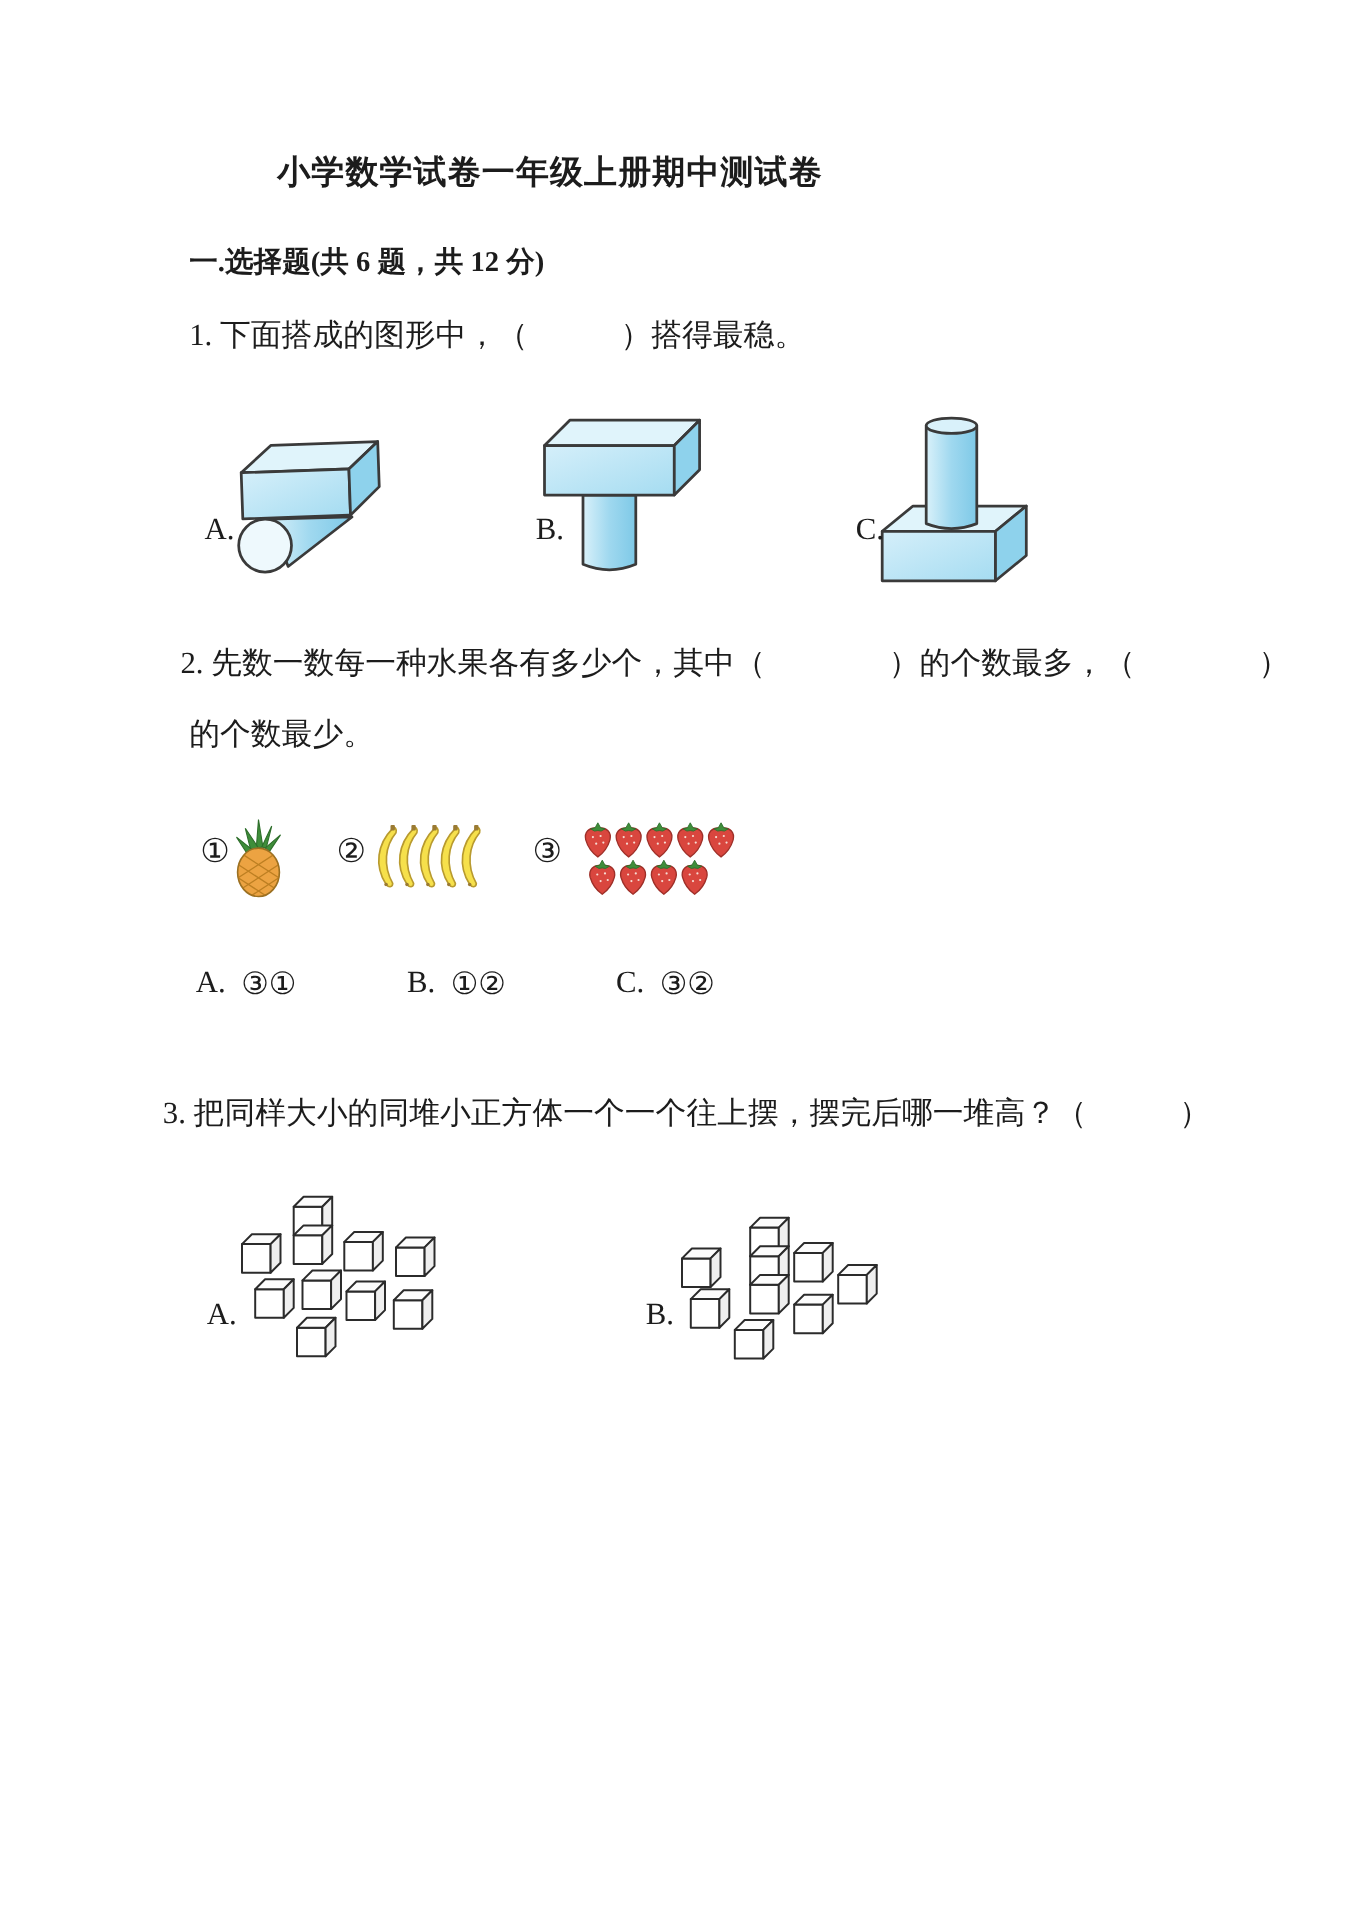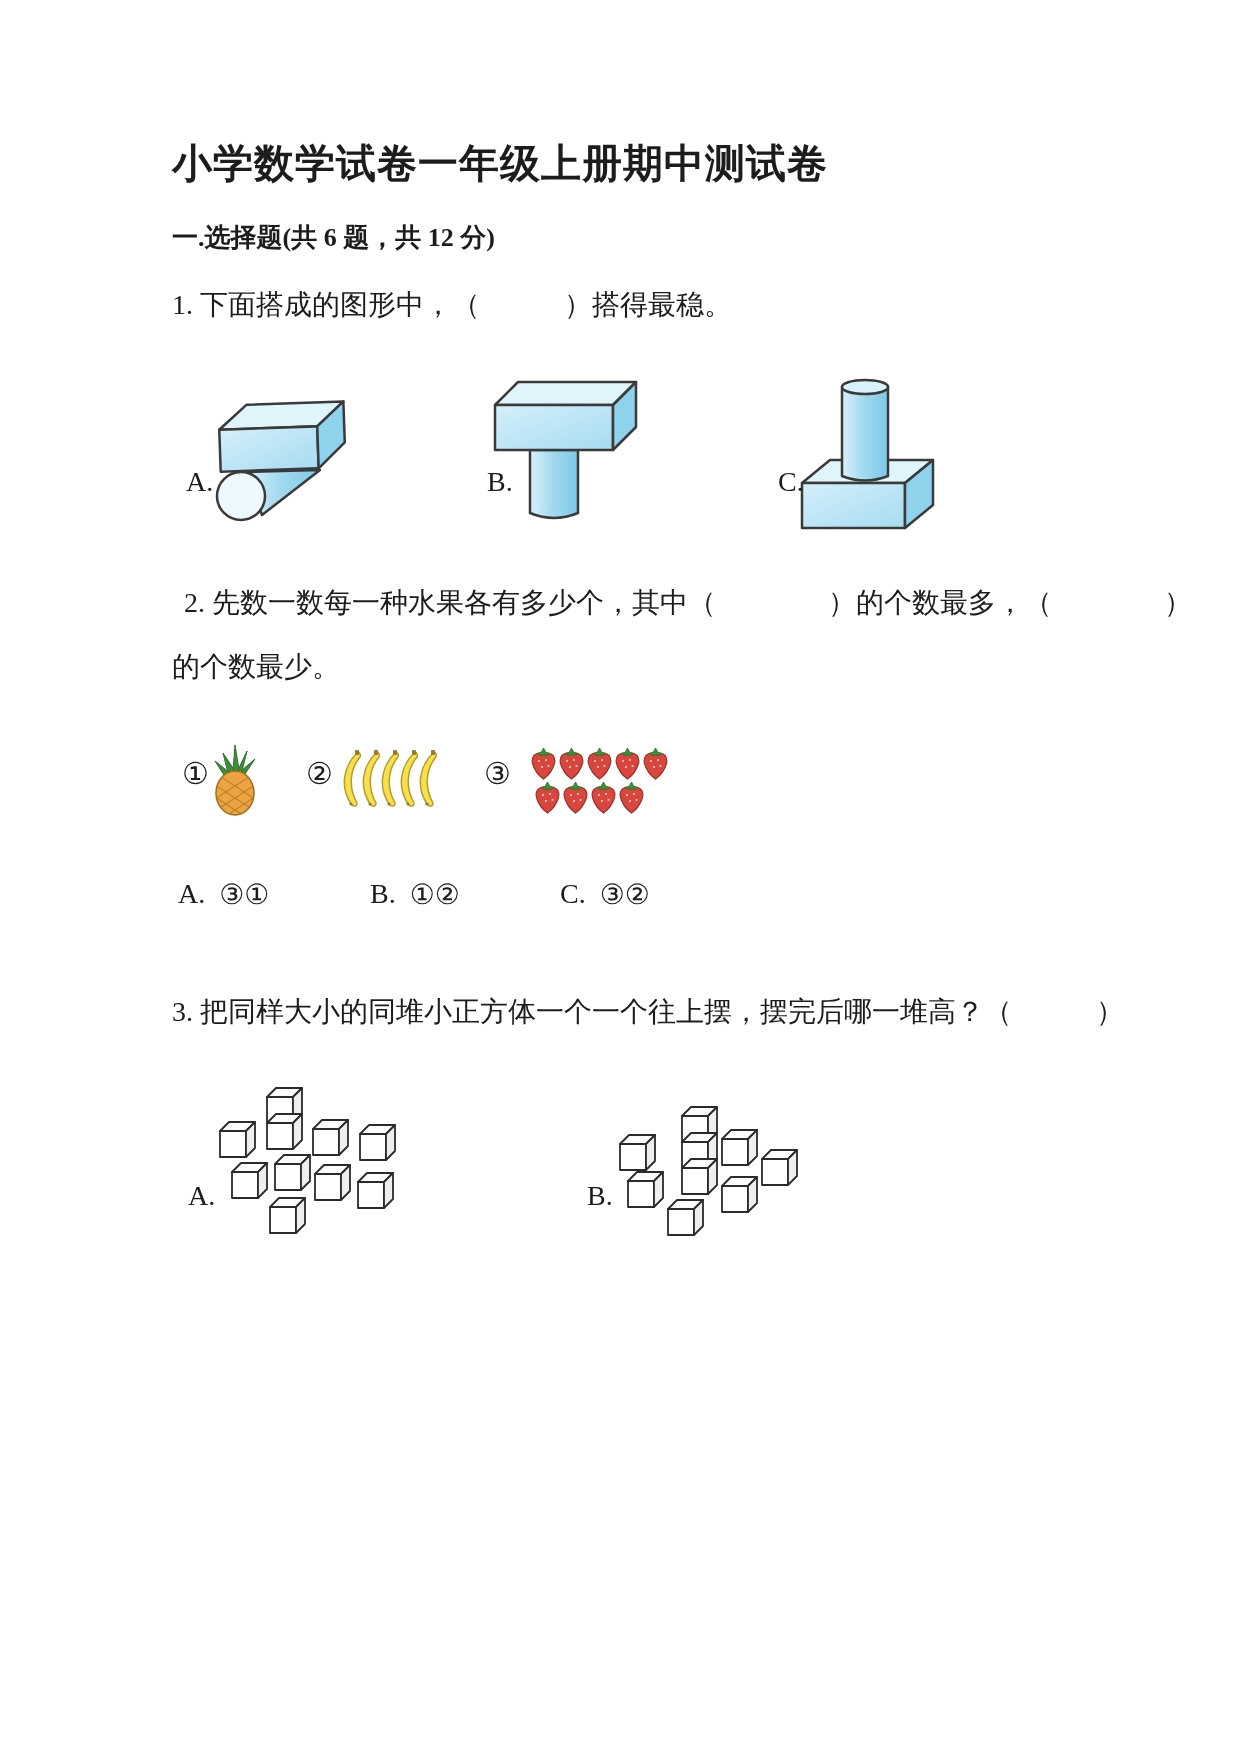--- a/index.html
+++ b/index.html
@@ -7,21 +7,21 @@
     position:relative;
     width:1241px;height:1755px;
     background:#ffffff;
     font-family:"Liberation Serif","DejaVu Serif",serif;
     color:#1c1c1c;
     overflow:hidden;
   }
   .abs{position:absolute;white-space:pre;}
   .title{
     left:0;top:136px;width:1000px;
-    text-align:center;font-size:40px;font-weight:bold;
+    text-align:center;font-size:30px;font-weight:bold;
     letter-spacing:1px;
   }
   .section-head{left:172px;top:220px;font-size:26px;font-weight:bold;}
   .qtext{font-size:28px;}
   .opt-label{font-size:28px;}
   .fig-label{font-size:28px;}
   .circ-num{font-size:30px;}
   .opt{display:flex;gap:14px;font-size:28px;}
   svg{position:absolute;overflow:visible;}
 </style>
@@ -72,21 +72,21 @@
       <polygon points="735,153 763,130 763,175 735,198" fill="#8ed2ec"></polygon>
       <path d="M 672 57 L 672 146 Q 695 155 718 146 L 718 57 Z" fill="url(#cylGrad)"></path>
       <ellipse cx="695" cy="57" rx="23" ry="7" fill="#d9f1fa"></ellipse>
     </g>
   </svg>
 
   <span class="abs opt-label" style="left:186px;top:466px">A.</span>
   <span class="abs opt-label" style="left:487px;top:466px">B.</span>
   <span class="abs opt-label" style="left:778px;top:466px">C.</span>
 
-  <div class="abs qtext" style="left:184px;top:584px">2. 先数一数每一种水果各有多少个，其中（　　　　）的个数最多，（　　　　）</div>
+  <div class="abs qtext" style="left:164px;top:584px">2. 先数一数每一种水果各有多少个，其中（　　　　）的个数最多，（　　　　）</div>
   <div class="abs qtext" style="left:172px;top:648px">的个数最少。</div>
 
   <span class="abs circ-num" style="left:182px;top:756px">①</span>
   <span class="abs circ-num" style="left:306px;top:756px">②</span>
   <span class="abs circ-num" style="left:484px;top:756px">③</span>
 
   <svg style="left:170px;top:735px" width="540" height="125" viewBox="0 0 540 125">
     <defs>
       <g id="banana">
         <path d="M 19 4 C 5 18, 2 38, 13 55 C 15 58, 19 58, 19 54 C 10 38, 12 20, 22 8 C 23 5, 21 2, 19 4 Z" fill="#f6e04b" stroke="#b89a2e" stroke-width="1.5"></path>
@@ -148,21 +148,21 @@
   </span>
   <span class="abs opt" style="left:370px;top:878px">
     <span>B.</span>
     <span>①②</span>
   </span>
   <span class="abs opt" style="left:560px;top:878px">
     <span>C.</span>
     <span>③②</span>
   </span>
 
-  <div class="abs qtext" style="left:172px;top:993px">3. 把同样大小的同堆小正方体一个一个往上摆，摆完后哪一堆高？（　　　）</div>
+  <div class="abs qtext" style="left:148px;top:993px">3. 把同样大小的同堆小正方体一个一个往上摆，摆完后哪一堆高？（　　　）</div>
 
   <svg style="left:150px;top:1060px" width="810" height="200" viewBox="0 0 810 200">
     <defs>
       <g id="cube" stroke="#2b2b2b" stroke-width="1.8" stroke-linejoin="round">
         <polygon points="0,9 26,9 26,35 0,35" fill="#ffffff"></polygon>
         <polygon points="0,9 9,0 35,0 26,9" fill="#fcfcfc"></polygon>
         <polygon points="26,9 35,0 35,26 26,35" fill="#efefef"></polygon>
       </g>
     </defs>
 

